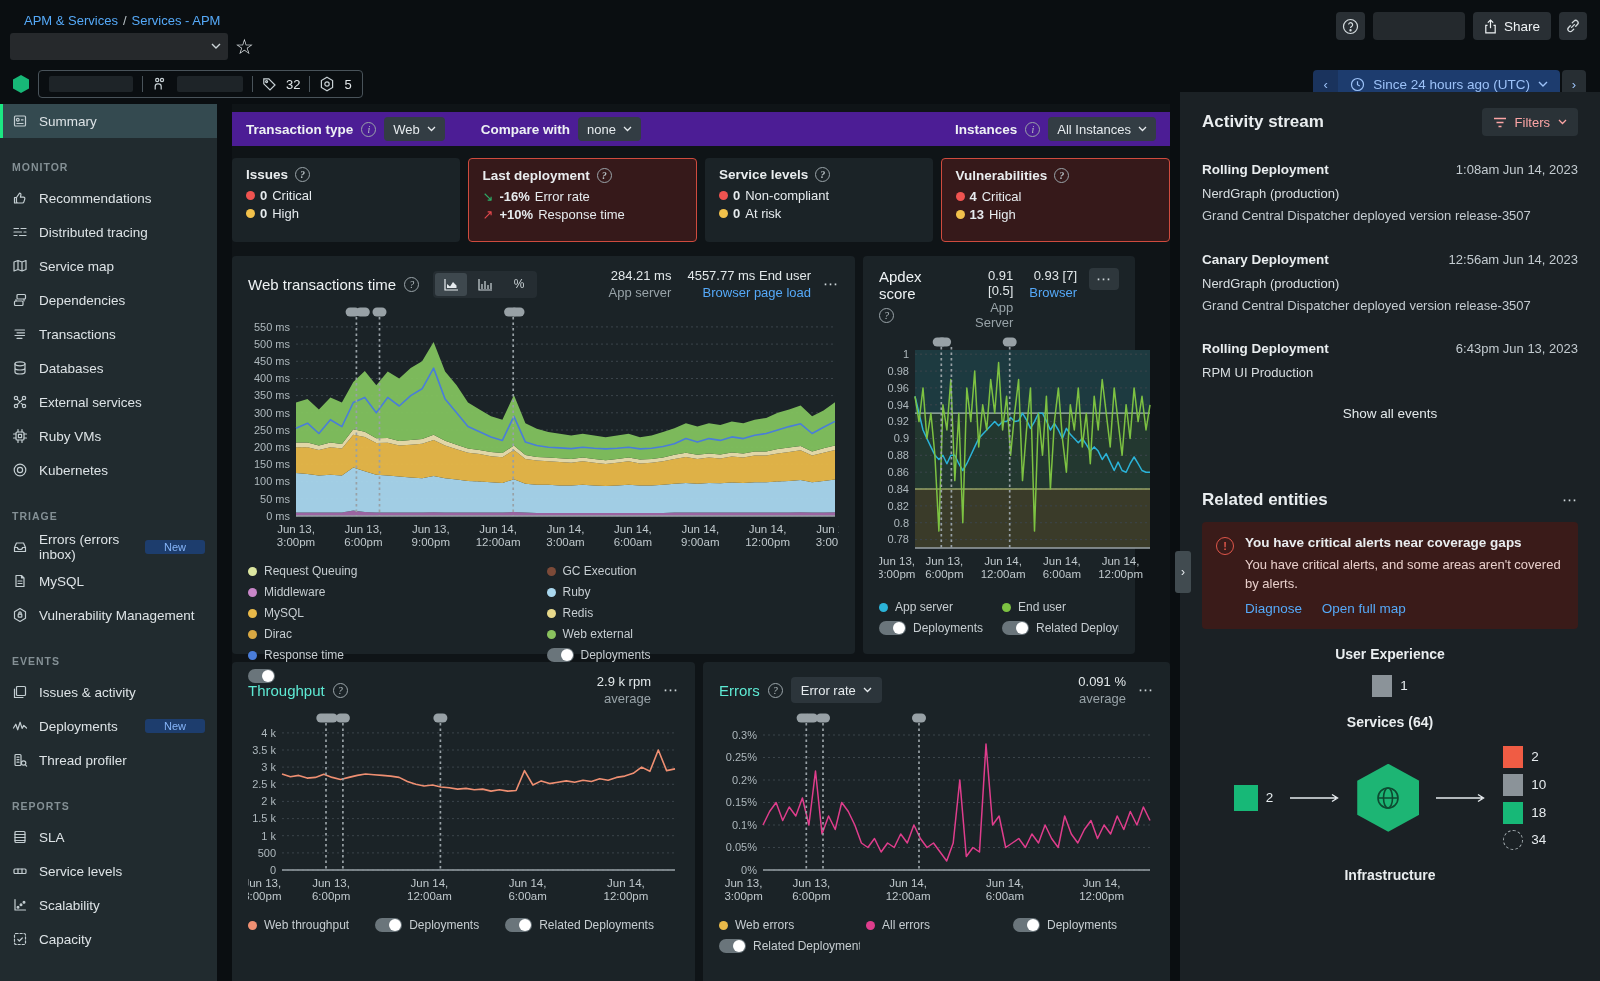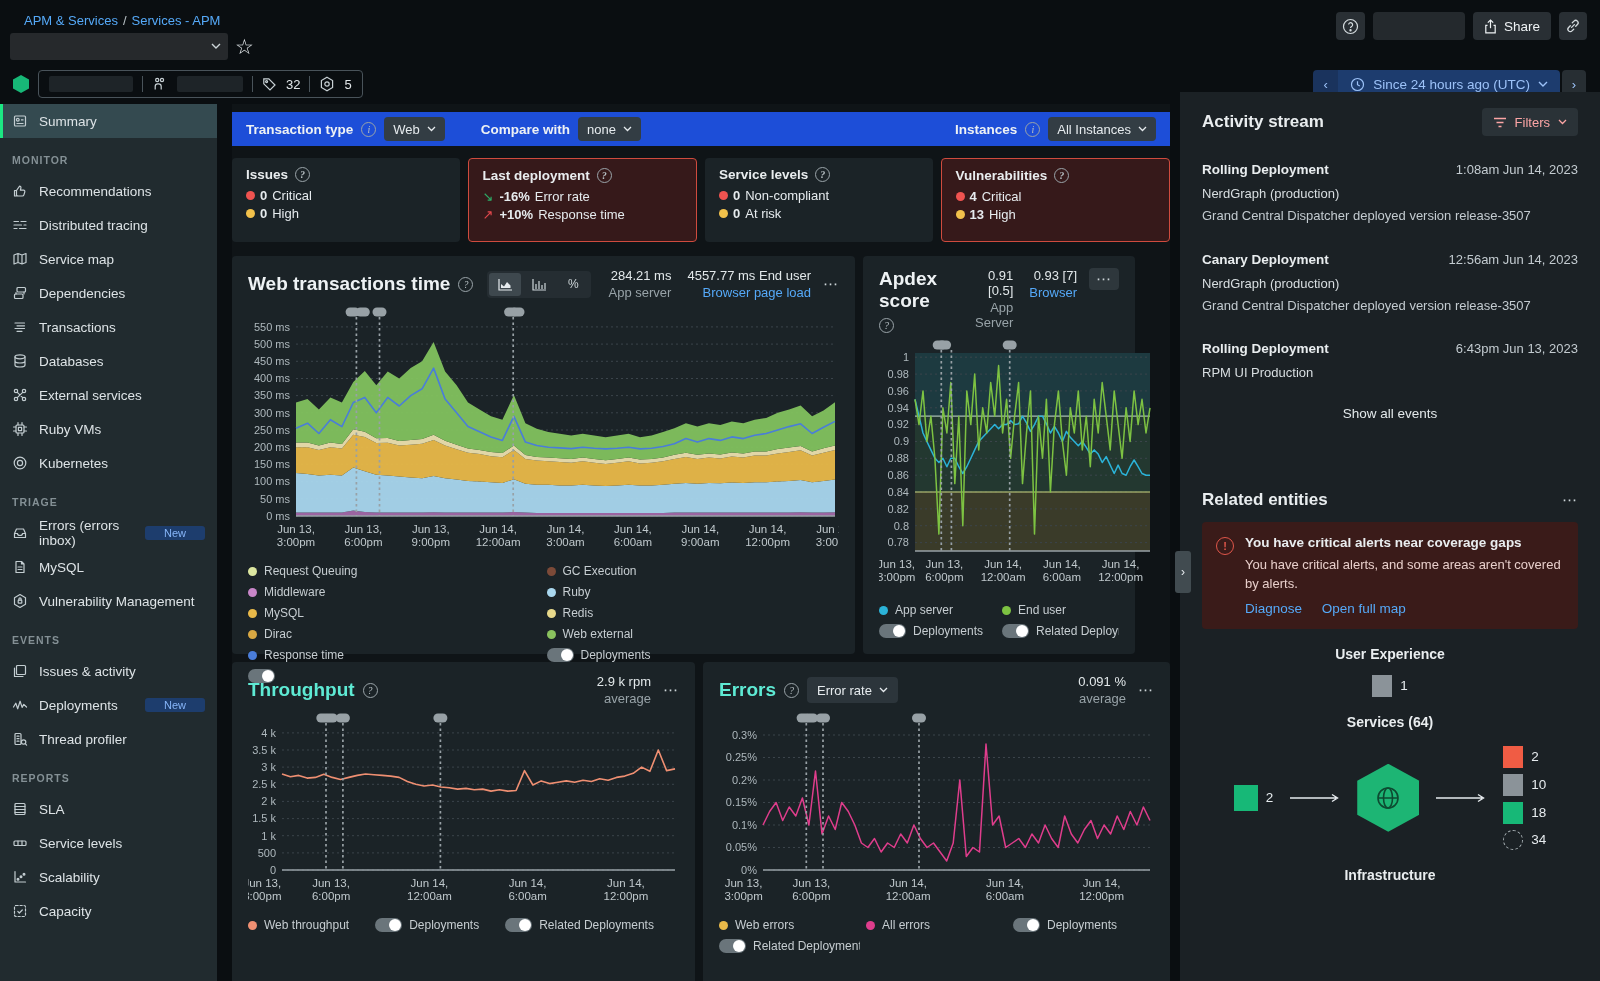--- a/index.html
+++ b/index.html
@@ -26,46 +26,46 @@
   .time-picker{position:absolute;right:40px;top:70px;display:flex;align-items:center;height:28px}
   .tp-prev{width:25px;height:28px;background:#1a335d;border-radius:4px 0 0 4px;display:flex;align-items:center;justify-content:center;color:#9cc2f8}
   .tp-main{height:28px;background:#1d3c6e;display:flex;align-items:center;gap:8px;padding:0 12px;border-radius:0 4px 4px 0;color:#9cc2f8;font-size:13.5px}
   .tp-next{position:absolute;right:14px;top:70px;width:24px;height:28px;background:#272e33;border-radius:4px;display:flex;align-items:center;justify-content:center;color:#9cc2f8}
   
   .sidebar{position:absolute;left:0;top:104px;bottom:0;width:217px;background:#212b2f;overflow:hidden}
   .side-item{height:34px;display:flex;align-items:center;gap:11px;padding:0 12px;color:#dde3e6;font-size:13.5px;cursor:pointer;position:relative}
   .side-item .sic{color:#c3cdd1;flex:none}
   .side-item.active{background:#344a50}
   .side-item.active::before{content:"";position:absolute;left:0;top:0;bottom:0;width:3px;background:#1ce783}
-  .section-label{padding:16px 12px 8px;font-size:10.5px;font-weight:bold;letter-spacing:1px;color:#849095}
+  .section-label{padding:23px 12px 8px;font-size:10.5px;font-weight:bold;letter-spacing:1px;color:#849095}
   .badge-new{margin-left:auto;background:#1d3d6d;color:#86b5f8;font-size:11px;padding:1px 19px;border-radius:3px}
   
   .main{position:absolute;left:232px;top:104px;width:938px;bottom:0;background:#0f1417}
-  .filter-bar{margin-top:8px;height:34px;background:#1d4ed8;display:flex;align-items:center;padding:0 14px;gap:8px}
+  .filter-bar{margin-top:8px;height:34px;background:#4c1d95;display:flex;align-items:center;padding:0 14px;gap:8px}
   .flabel{font-weight:bold;font-size:13.5px;color:#eef2f4}
   .icirc{width:15px;height:15px;border:1px solid #9aa4a9;border-radius:50%;font-size:10px;color:#b7c0c4;display:inline-flex;align-items:center;justify-content:center;font-style:italic;font-family:"Liberation Serif",serif}
   .select-btn{background:#333d44;border-radius:4px;height:24px;display:flex;align-items:center;gap:7px;padding:0 9px;font-size:13px;color:#e6ebee}
   .spacer{flex:1}
   .cards-row{display:flex;gap:8px;margin-top:12px}
   .sum-card{flex:1;height:84px;background:#1b2327;border-radius:4px;padding:9px 14px}
   .sum-card.alert{background:#36191a;border:1px solid #cf4b3e}
   .sc-title{display:flex;align-items:center;gap:7px;font-size:13.5px;font-weight:bold;margin-bottom:6px}
   .sc-row{display:flex;align-items:center;gap:5px;font-size:13px;margin-top:3px;color:#e6ebee}
   .sc-dot{width:9px;height:9px;border-radius:50%;flex:none}
   .sc-val{font-weight:bold}
   .sc-arrow{font-size:13px;width:12px}
   .charts-row{display:flex;gap:8px;margin-top:14px}
   .charts-row.r2{margin-top:8px}
   .chart-card{background:#1b2327;border-radius:4px;padding:12px 16px}
   #card-web{width:623px;height:398px}
   #card-apdex{width:272px;height:398px}
   #card-tp{width:463px;height:330px}
   #card-err{width:467px;height:330px}
   .ch-head{display:flex;align-items:center;gap:8px}
-  .chart-title{font-size:19px;font-weight:bold;color:#eef2f4}
+  .chart-title{font-size:15px;font-weight:normal;color:#eef2f4}
   .chart-title.link{color:#5eead4}
   .kebab{color:#cdd5d8;font-size:15px;letter-spacing:1px;margin-left:4px}
   .kebab.boxed{background:#2e373c;border-radius:4px;padding:2px 7px}
   .toggle-group{display:flex;background:#252d32;border-radius:4px;padding:2px;gap:2px;margin-left:6px}
   .tg-btn{width:32px;height:23px;border-radius:3px;display:flex;align-items:center;justify-content:center;color:#ced6d9;font-size:12px}
   .tg-btn.sel{background:#3e484e}
   .stats{margin-left:auto;display:flex;gap:16px;text-align:right}
   .stat-v{font-size:13px;color:#e2e8ea}
   .stat-l{font-size:13px;color:#98a3a8;margin-top:2px}
   .stat-l.link{color:#55a9f8}

